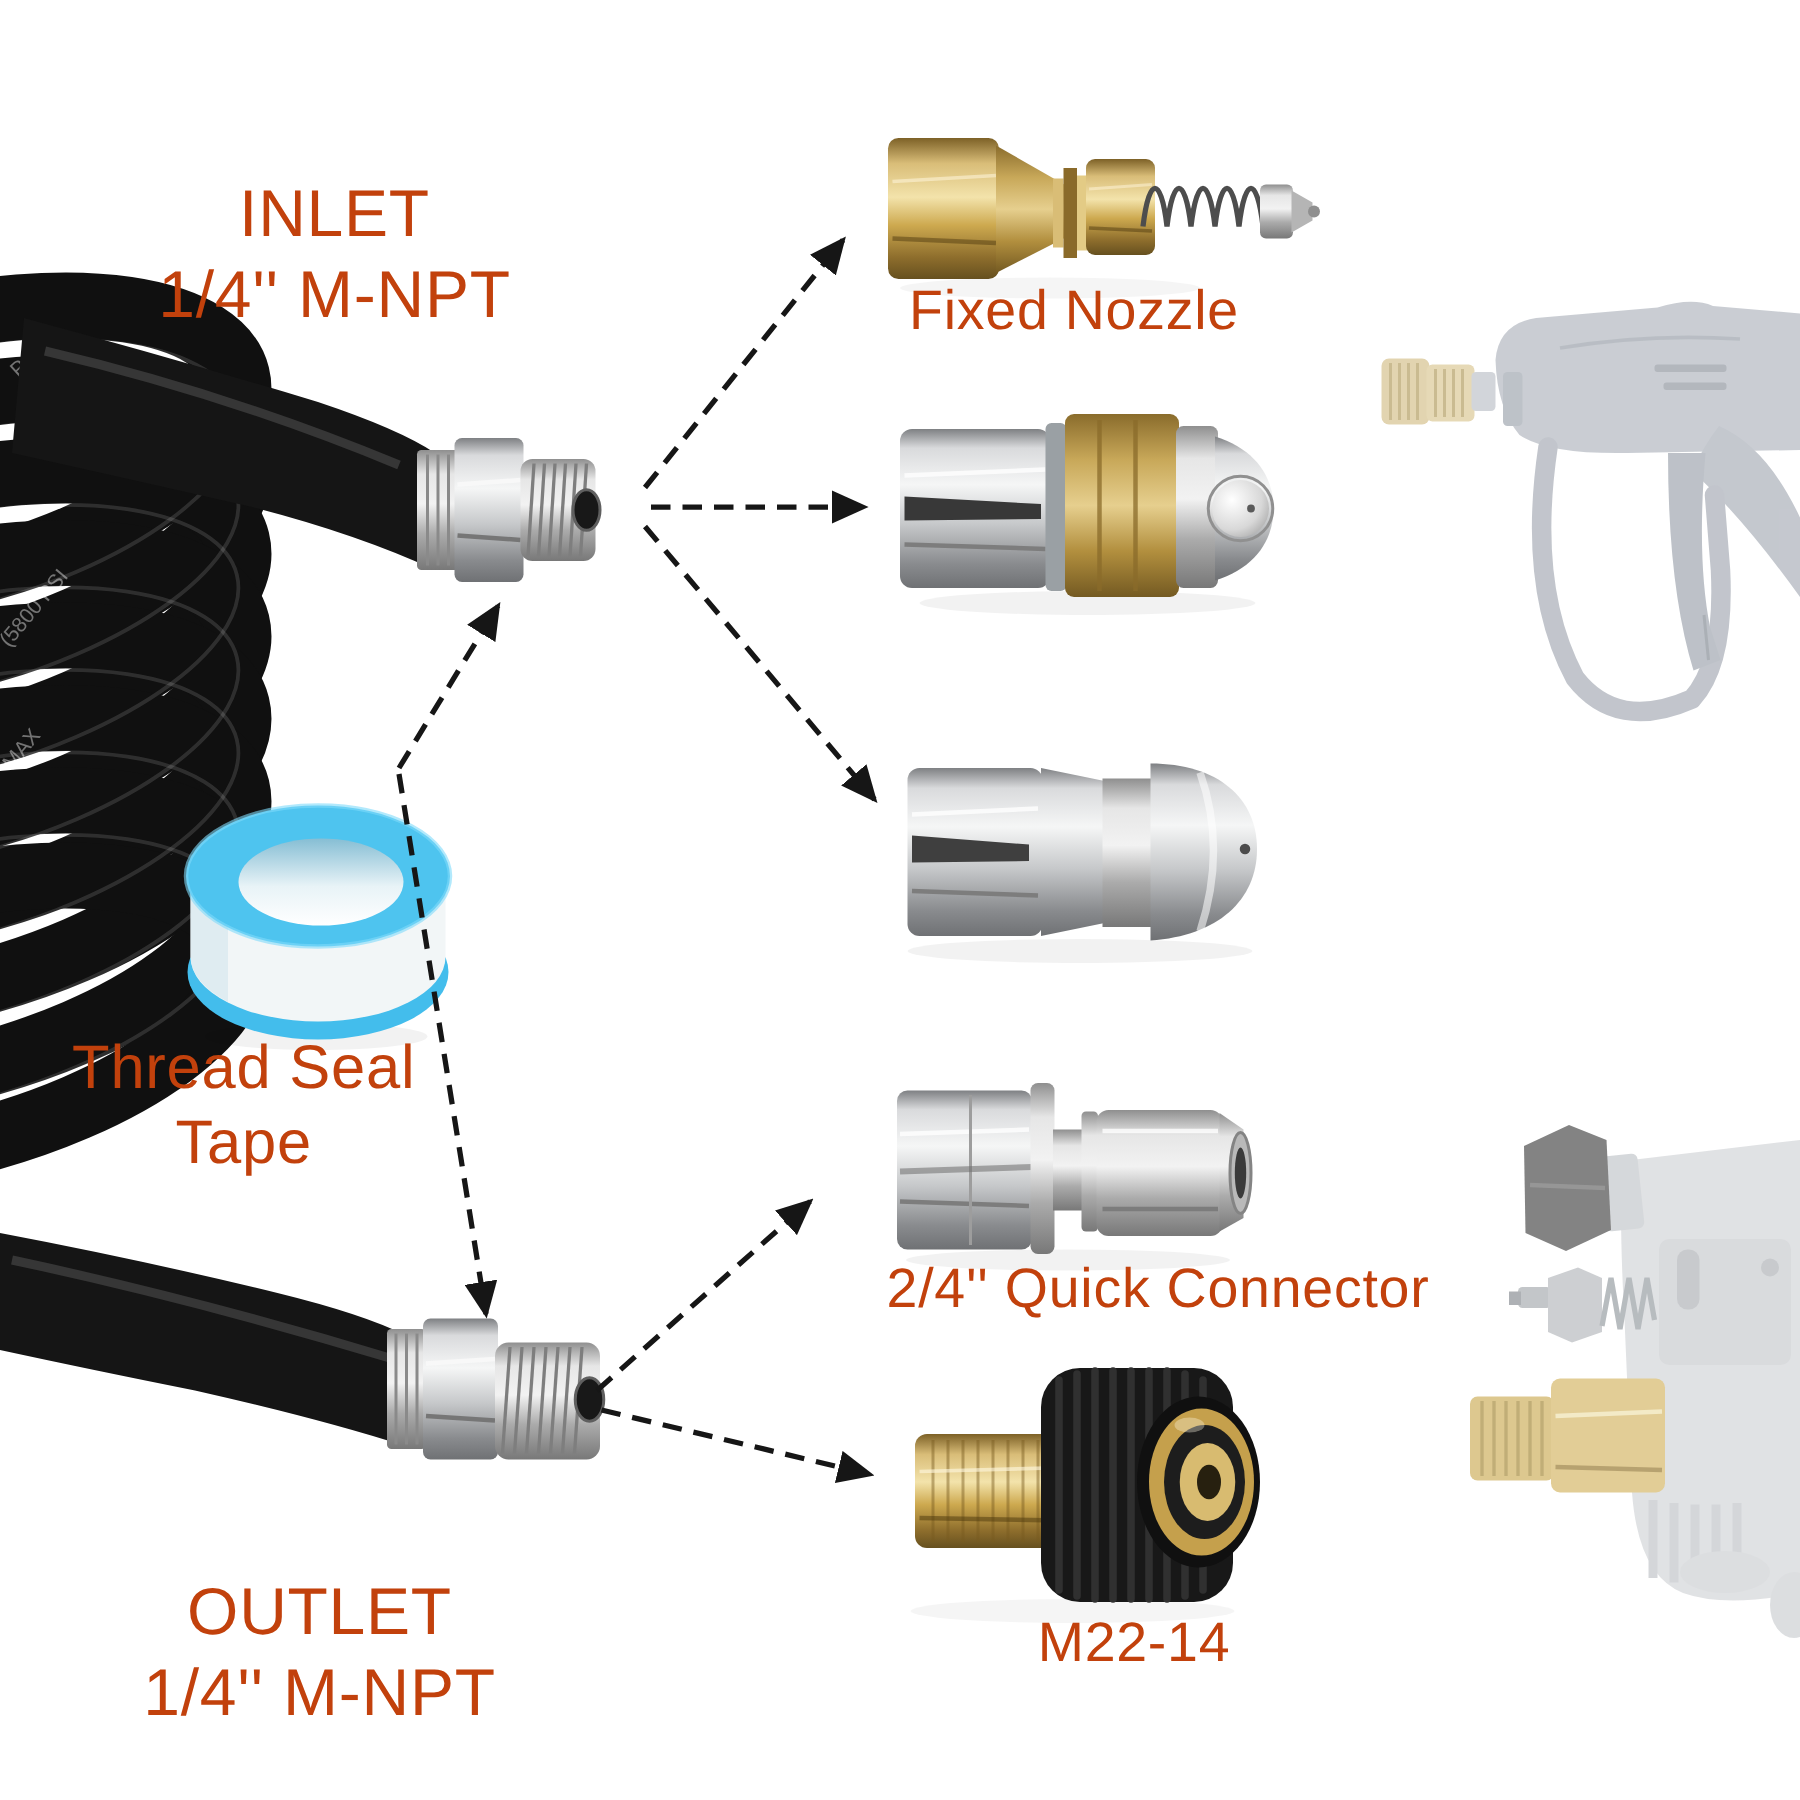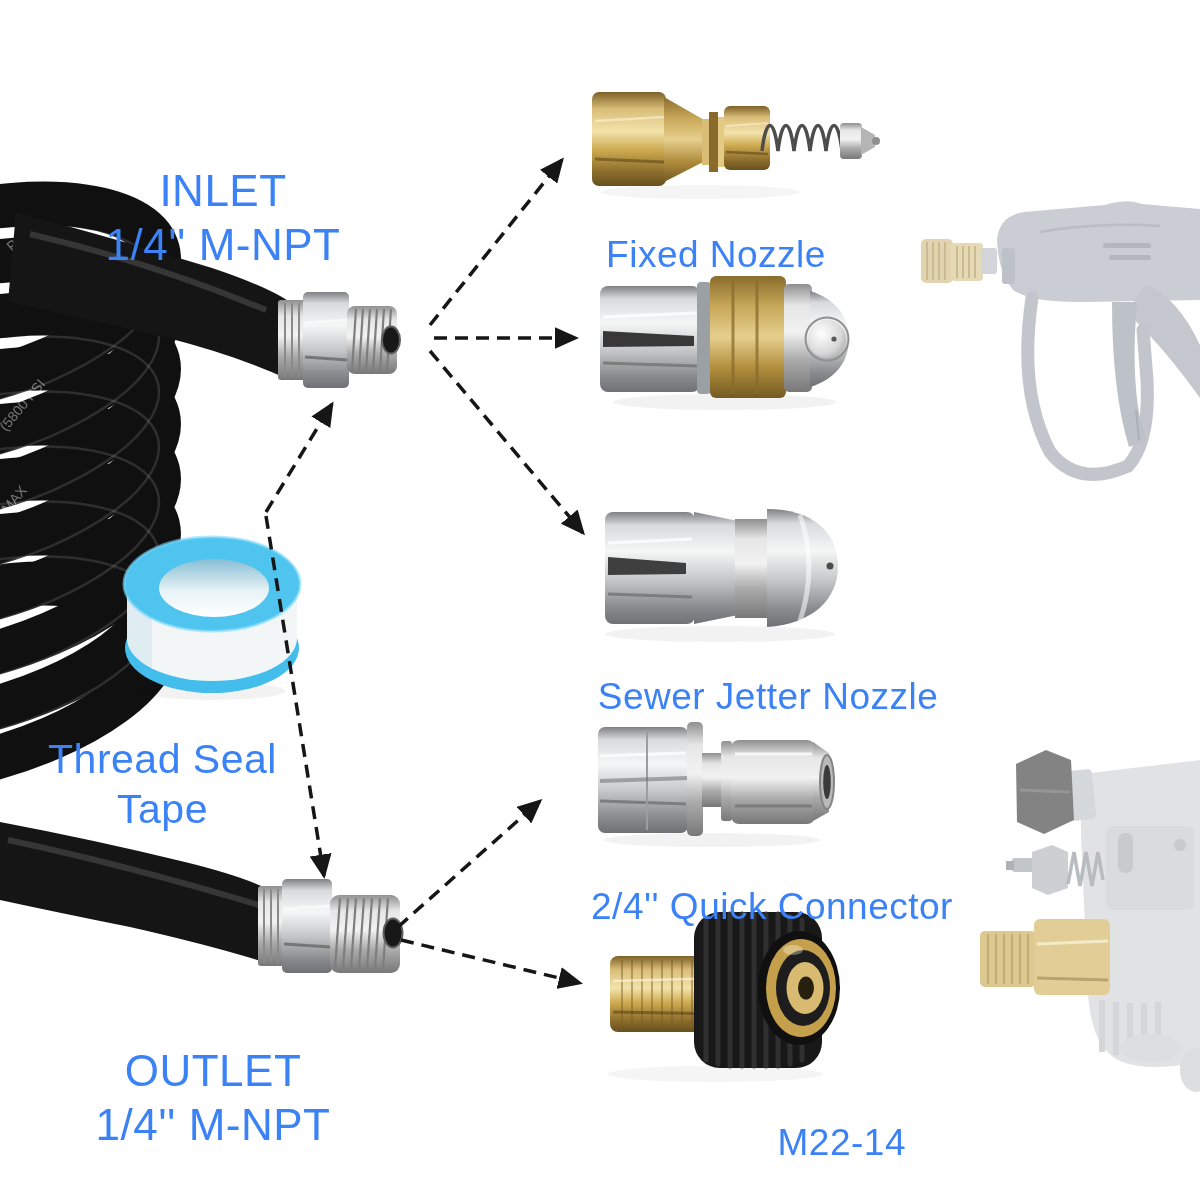--- a/index.html
+++ b/index.html
@@ -2,28 +2,28 @@
 <html><head>
 <meta charset="utf-8">
 <style>
   html,body{margin:0;padding:0;background:#ffffff;}
   #stage{
     position:relative;width:1200px;height:1200px;background:#ffffff;
     font-family:"Liberation Sans",sans-serif;overflow:hidden;
   }
   #art{position:absolute;left:0;top:0;width:1200px;height:1200px;}
   .lbl{
-    position:absolute;color:#3b82f6;text-align:center;
+    position:absolute;color:#c2410c;text-align:center;
     font-family:"Liberation Sans",sans-serif;letter-spacing:0.5px;
-    white-space:nowrap;line-height:1.22;margin-top:48px;
+    white-space:nowrap;line-height:1.22;
   }
   .lbl.big{font-size:44px;}
   .lbl.mid{font-size:41px;}
   .lbl.item{font-size:37px;}
-  .left-align{text-align:right;}
+  .left-align{text-align:center;}
 </style>
 </head>
 <body>
 
 <div id="stage">
 
 <svg id="art" viewBox="0 0 1200 1200" xmlns="http://www.w3.org/2000/svg">
   <defs>
     <linearGradient id="brass" x1="0" y1="0" x2="0" y2="1">
       <stop offset="0" stop-color="#7d6127"></stop>
@@ -327,32 +327,31 @@
     <path d="M 398,927 L 540,801" marker-end="url(#ah)"></path>
     <path d="M 401,940 L 580,983" marker-end="url(#ah)"></path>
   </g>
 </svg>
 
 <div class="lbl big" style="left:95px;top:116px;width:256px;">
   <div>INLET</div>
   <div>1/4'' M-NPT</div>
 </div>
 
-<div class="lbl big" style="left:85px;top:996px;width:256px;">
+<div class="lbl big" style="left:85px;top:1048px;width:256px;">
   <div>OUTLET</div>
   <div>1/4'' M-NPT</div>
 </div>
 
 <div class="lbl mid" style="left:35px;top:686px;width:255px;">
   <div>Thread Seal</div>
   <div>Tape</div>
 </div>
 
 <div class="lbl item" style="left:516px;top:184px;width:400px;">Fixed Nozzle</div>
 
 
-<div class="lbl item" style="left:568px;top:626px;width:400px;">Sewer Jetter Nozzle</div>
 
 <div class="lbl item" style="left:572px;top:836px;width:400px;">2/4'' Quick Connector</div>
 
 <div class="lbl item left-align" style="left:606px;top:1072px;width:300px;">M22-14</div>
 
 </div>
 
 </body></html>

